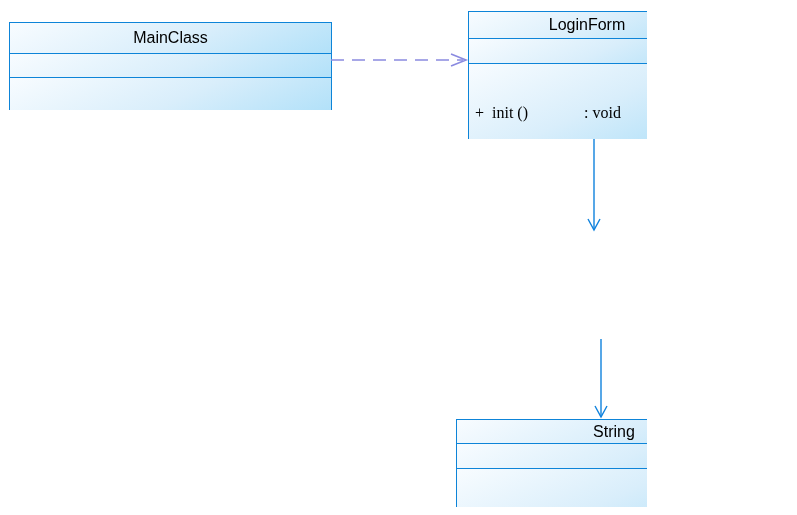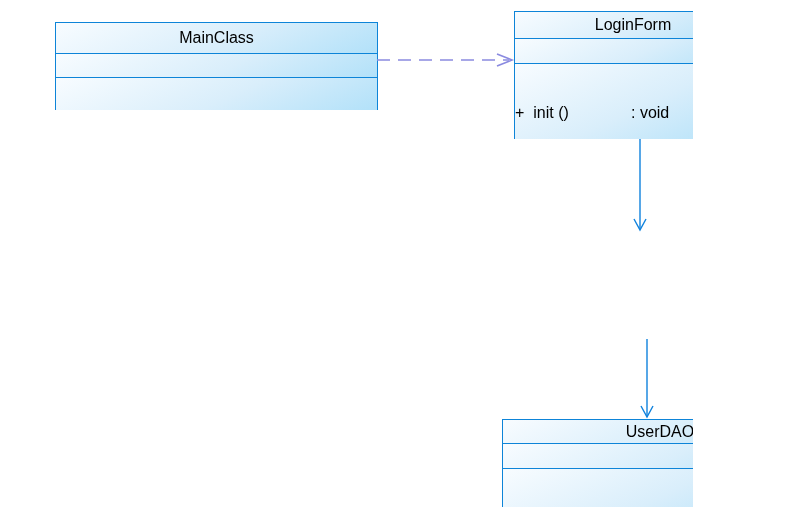--- a/index.html
+++ b/index.html
@@ -4,41 +4,42 @@
 <style>
   html,body{margin:0;padding:0;background:#ffffff;}
   #canvas{
     position:relative;
     width:647px;height:515px;
     background:#ffffff;
     font-family:"Liberation Sans", sans-serif;
     font-size:16px;
     color:var(--text,#000);
     overflow:hidden;
-    margin-left:46px;
   }
   .uml-class{
     position:absolute;
     box-sizing:border-box;
     border:1px solid var(--box-border,#0d84d8);
   }
   .comp{
     box-sizing:border-box;
     background:linear-gradient(155deg, var(--box-fill-light,#f8fcff) 0%, #d9eefb 55%, var(--box-fill-dark,#b2e1f9) 100%);
     white-space:pre;
     overflow:hidden;
   }
   .comp + .comp{ border-top:1px solid var(--box-border,#0d84d8); }
   .title{
     display:flex;align-items:center;justify-content:center;
     text-align:center;
   }
   .row{
     display:flex;align-items:center;
+    padding-left:6px;
     white-space:pre;
+    font-family:Liberation Serif, serif;
   }
   .multiline{
     padding-left:6px;
     padding-top:4px;
     line-height:24px;
     white-space:pre;
   }
   
   #cls-mainclass{left:9px;top:22px;width:323px;height:88px;}
   #cls-mainclass .title{height:30px;}
@@ -114,20 +115,20 @@
     </div>
     <div class="comp methods">
       <div class="row">+  init ()              : void</div>
       
       
     </div>
   </div>
 
 
   <div class="uml-class" id="cls-dbutil">
-    <div class="comp title">UserDAO</div>
+    <div class="comp title">String</div>
     <div class="comp attrs"></div>
     <div class="comp methods">
       <div class="row">+  getConnection ()  : Connection</div>
     </div>
   </div>
 
 </div>
 
 </body></html>

